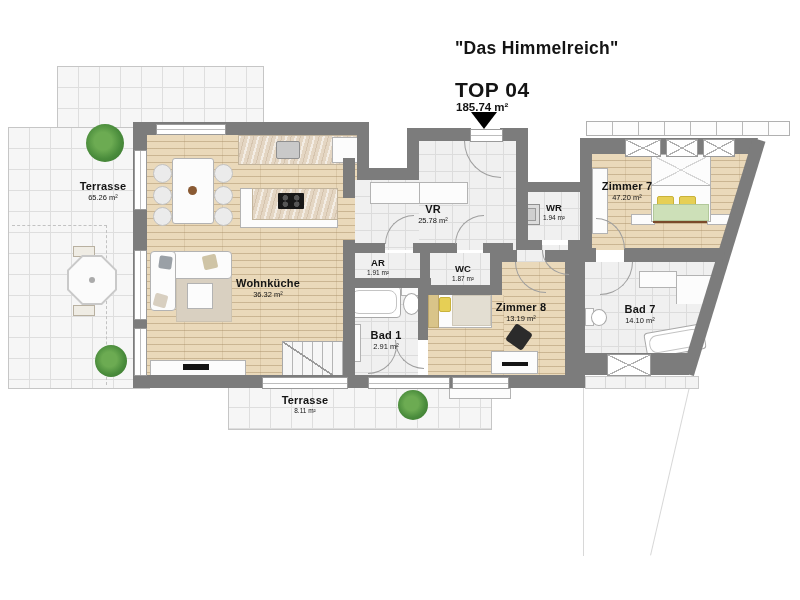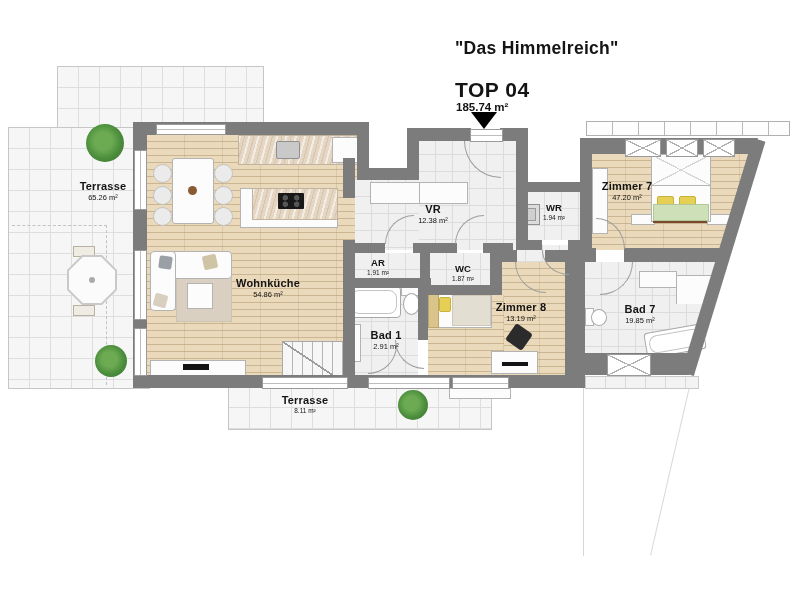--- a/index.html
+++ b/index.html
@@ -246,25 +246,25 @@
   <div class="abs arc arc-br" style="left:600px;top:262px;width:32px;height:32px;"></div>
   <div class="abs arc arc-bl" style="left:395px;top:340px;width:28px;height:28px;"></div>
   <div class="abs arc arc-br" style="left:368px;top:345px;width:28px;height:28px;"></div>
 
   <div class="abs label" style="left:103px;top:180px;">
     <div class="rname">Terrasse</div>
     <div class="rarea">65.26 m²</div>
   </div>
   <div class="abs label" style="left:268px;top:277px;">
     <div class="rname">Wohnküche</div>
-    <div class="rarea">54.86 m²</div>
+    <div class="rarea">36.32 m²</div>
   </div>
   <div class="abs label" style="left:433px;top:203px;">
     <div class="rname">VR</div>
-    <div class="rarea">12.38 m²</div>
+    <div class="rarea">25.78 m²</div>
   </div>
   <div class="abs label sm" style="left:378px;top:258px;">
     <div class="rname">AR</div>
     <div class="rarea">1.91 m²</div>
   </div>
   <div class="abs label sm" style="left:463px;top:264px;">
     <div class="rname">WC</div>
     <div class="rarea">1.87 m²</div>
   </div>
   <div class="abs label sm" style="left:554px;top:203px;">
@@ -278,20 +278,20 @@
   <div class="abs label" style="left:627px;top:180px;">
     <div class="rname">Zimmer 7</div>
     <div class="rarea">47.20 m²</div>
   </div>
   <div class="abs label" style="left:386px;top:329px;">
     <div class="rname">Bad 1</div>
     <div class="rarea">2.91 m²</div>
   </div>
   <div class="abs label" style="left:640px;top:303px;">
     <div class="rname">Bad 7</div>
-    <div class="rarea">19.85 m²</div>
+    <div class="rarea">14.10 m²</div>
   </div>
   <div class="abs label sm" style="left:305px;top:394px;">
     <div class="rname" style="font-size:11px;">Terrasse</div>
     <div class="rarea">8.11 m²</div>
   </div>
 
 </div>
 
 </body></html>

